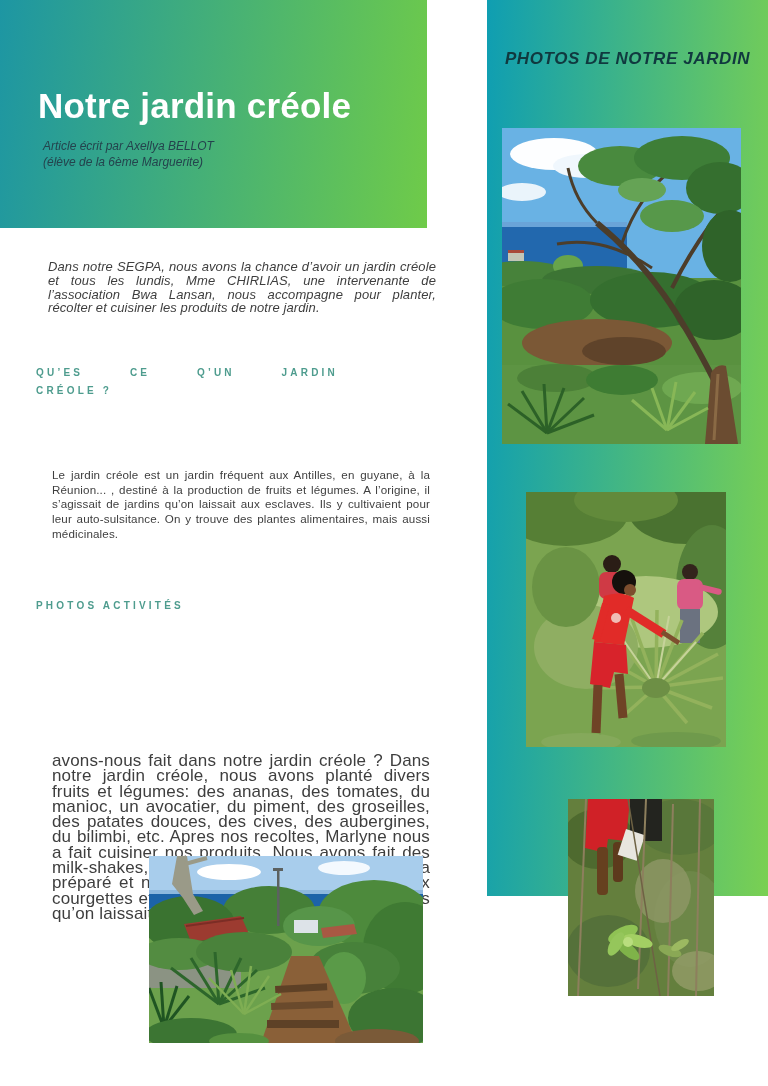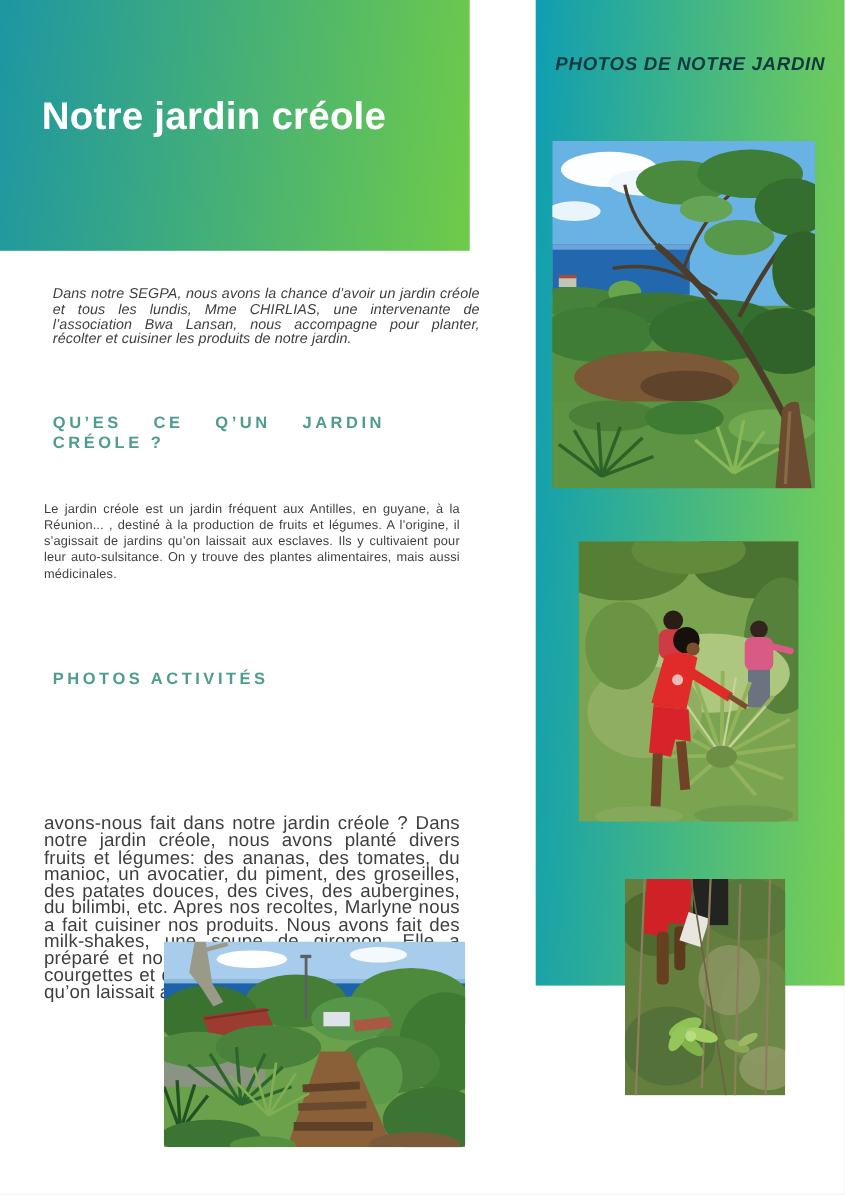--- a/index.html
+++ b/index.html
@@ -47,42 +47,46 @@
   .photo-2{left:39px;top:492px;width:200px;height:255px;}
   .photo-3{left:81px;top:799px;width:146px;height:197px;}
   .photo-4{left:149px;top:856px;width:274px;height:187px;}
   
   .intro{
     position:absolute;left:36px;top:248px;width:388px;margin:12px;
     font-size:13px;line-height:13.8px;font-style:italic;font-weight:500;
     text-align:justify;color:var(--body-text);letter-spacing:.1px;
   }
   .sec-heading{
-    position:absolute;left:36px;width:302px;margin:12px;
-    font-size:15px;font-weight:700;letter-spacing:3.2px;line-height:17.5px;
+    position:absolute;left:36px;width:302px;margin:0;
+    font-size:10px;font-weight:700;letter-spacing:3.2px;line-height:17.5px;
     color:var(--heading);
   }
   .heading-1{top:364px;}
   .heading-2{top:597px;}
   .h-line1{display:block;text-align:justify;text-align-last:justify;}
   .h-line2{display:block;}
   .body-para{
-    position:absolute;left:36px;width:378px;margin:4px;
+    position:absolute;left:36px;width:378px;margin:16px;
     text-align:justify;color:var(--body-text);letter-spacing:.15px;
   }
   .para-1{top:452px;font-size:11.6px;line-height:14.7px;}
   .para-2{top:737px;font-size:17px;line-height:15.3px;}
 </style>
 </head>
 <body>
 
 <div class="page">
 
   <div class="banner">
     <h1 class="page-title">Notre jardin créole</h1>
+    <p class="byline">
+      <span>Article écrit par Axellya BELLOT</span>
+      <span>(élève de la 6ème Marguerite)</span>
+    </p>
   </div>
 
   <aside class="panel">
     <h2 class="panel-title">PHOTOS DE NOTRE JARDIN</h2>
 
     <figure class="photo photo-1">
       <svg viewBox="0 0 239 316" xmlns="http://www.w3.org/2000/svg">
         <rect width="239" height="160" fill="#69b2e4"></rect>
         <rect y="150" width="239" height="166" fill="#59913f"></rect>
         <ellipse cx="52" cy="26" rx="44" ry="16" fill="#fdfeff"></ellipse>

